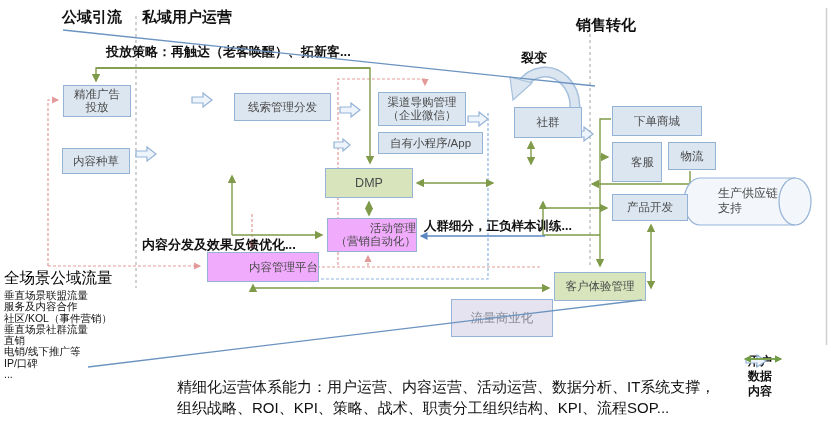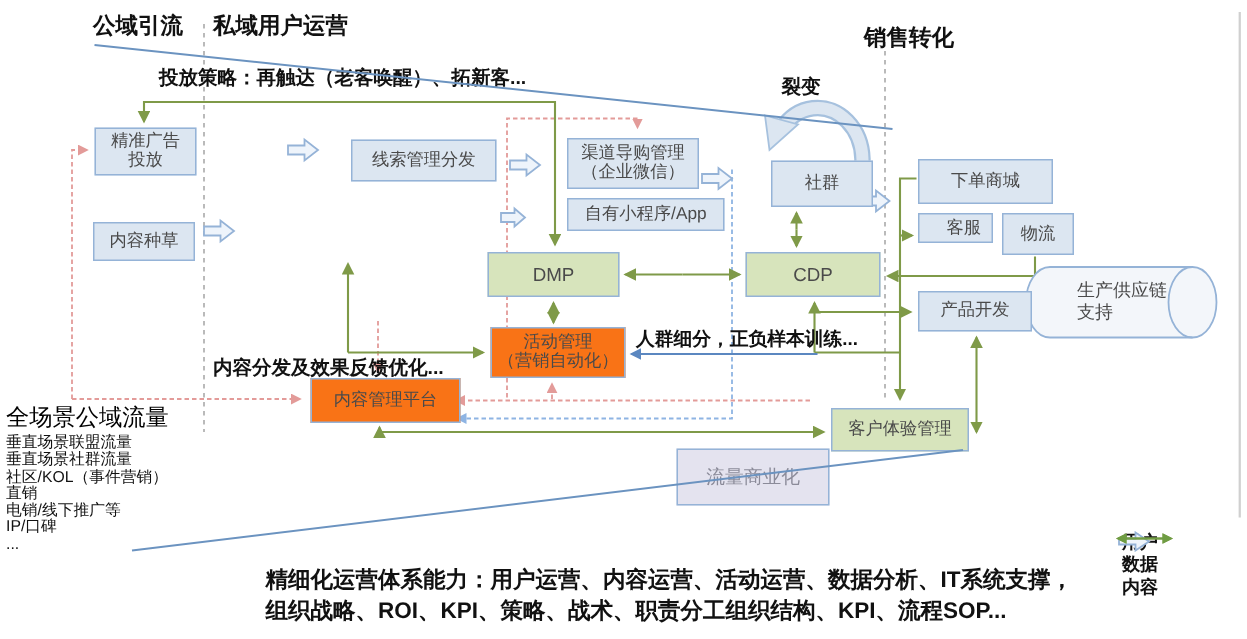--- a/index.html
+++ b/index.html
@@ -3,28 +3,28 @@
 <meta charset="utf-8">
 <style>
   html,body{margin:0;padding:0;background:#ffffff;}
   #stage{position:relative;width:831px;height:426px;background:#ffffff;overflow:hidden;
          font-family:"Liberation Sans","DejaVu Sans",sans-serif;color:#404040;}
   svg{position:absolute;left:0;top:0;}
   .bx{position:absolute;box-sizing:border-box;border:1px solid #95b3d7;background:#dce6f1;
       display:flex;flex-direction:column;align-items:center;justify-content:center;
       font-size:11.5px;line-height:13px;color:#4a4a4a;text-align:center;z-index:3;}
   .bx.green{background:#d7e4bc;}
-  .bx.peach{background:#f97316;}
+  .bx.peach{background:#f0abfc;align-items:flex-end;}
   .bx.purple{background:#e4e3ef;color:#8b8b99;}
   .bx.big{font-size:12.5px;}
   .ttl{position:absolute;font-weight:bold;color:#111;font-size:15px;white-space:nowrap;z-index:4;}
   .ann{position:absolute;font-weight:bold;color:#111;font-size:12.5px;white-space:nowrap;z-index:4;}
   .funnel-title{position:absolute;font-weight:normal;color:#000;font-size:15.5px;z-index:4;}
   .funnel-list{position:absolute;font-size:10.5px;line-height:11.3px;color:#111;z-index:4;white-space:nowrap;}
-  .cap{position:absolute;font-weight:bold;font-size:15px;line-height:21px;color:#111;white-space:nowrap;z-index:4;}
+  .cap{position:absolute;font-weight:normal;font-size:15px;line-height:21px;color:#111;white-space:nowrap;z-index:4;}
   .legend{position:absolute;z-index:4;}
   .legend .row{display:flex;align-items:center;height:15px;}
   .legend .lab{font-size:12px;font-weight:bold;color:#111;width:28px;text-align:right;margin-right:2px;}
   .cyl-label{position:absolute;font-size:12px;line-height:15px;color:#4a4a4a;z-index:4;text-align:left;}
   .overlay{z-index:6;pointer-events:none;}
 </style>
 </head>
 <body>
 
 <div id="stage">
@@ -135,58 +135,56 @@
   </div>
   <div class="bx" style="left:378px;top:132px;width:105px;height:22px;">
     <div>自有小程序/App</div>
   </div>
   <div class="bx" style="left:490px;top:107px;width:68px;height:31px;margin-left:24px;">
     <div>社群</div>
   </div>
   <div class="bx green big" style="left:325px;top:168px;width:88px;height:30px;">
     <div>DMP</div>
   </div>
-  <div class="bx green big" style="left:497px;top:168px;width:90px;height:30px;">
-    <div>CDP</div>
-  </div>
   <div class="bx" style="left:612px;top:106px;width:90px;height:30px;">
     <div>下单商城</div>
   </div>
-  <div class="bx" style="left:612px;top:142px;width:50px;height:20px;padding-left:11px;">
+  <div class="bx" style="left:612px;top:142px;width:50px;height:40px;padding-left:11px;">
     <div>客服</div>
   </div>
   <div class="bx" style="left:668px;top:142px;width:48px;height:28px;">
     <div>物流</div>
   </div>
   <div class="bx" style="left:612px;top:194px;width:76px;height:27px;">
     <div>产品开发</div>
   </div>
   <div class="bx peach" style="left:327px;top:218px;width:90px;height:34px;">
     <div>活动管理</div>
       <div>（营销自动化）</div>
   </div>
-  <div class="bx peach" style="left:207px;top:252px;width:100px;height:30px;">
+  <div class="bx peach" style="left:207px;top:252px;width:112px;height:30px;">
     <div>内容管理平台</div>
   </div>
   <div class="bx green" style="left:554px;top:272px;width:92px;height:29px;">
     <div>客户体验管理</div>
   </div>
   <div class="bx purple big" style="left:451px;top:299px;width:102px;height:38px;">
     <div>流量商业化</div>
   </div>
   <div class="cyl-label" style="left:718px;top:186px;">
     <div>生产供应链</div>
       <div>支持</div>
   </div>
 
   <div class="funnel-title" style="left:4px;top:268px;">全场景公域流量</div>
   <div class="funnel-list" style="left:4px;top:290px;">
     <div>垂直场景联盟流量</div>
+    <div>服务及内容合作</div>
+    <div>社区/KOL（事件营销）</div>
     <div>垂直场景社群流量</div>
-    <div>社区/KOL（事件营销）</div>
     <div>直销</div>
     <div>电销/线下推广等</div>
     <div>IP/口碑</div>
     <div>...</div>
   </div>
 
   <div class="cap" style="left:177px;top:376px;">
     <div>精细化运营体系能力：用户运营、内容运营、活动运营、数据分析、IT系统支撑，</div>
     <div>组织战略、ROI、KPI、策略、战术、职责分工组织结构、KPI、流程SOP...</div>
   </div>

